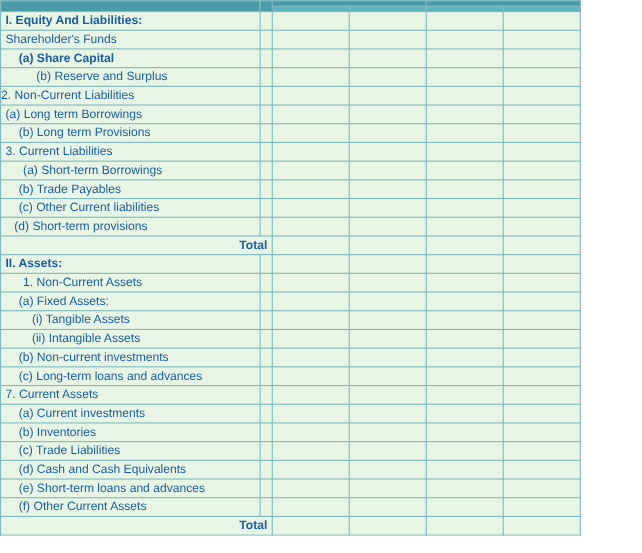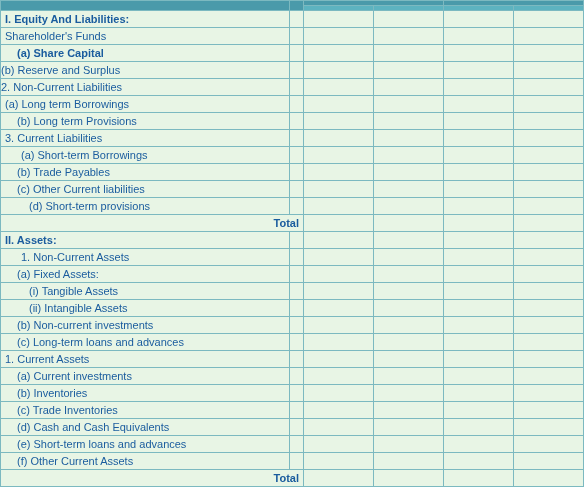--- a/index.html
+++ b/index.html
@@ -1,17 +1,17 @@
 <!DOCTYPE html>
 <html><head>
   <meta charset="utf-8">
   <style>
     * { box-sizing: border-box; margin: 0; padding: 0; }
     body { font-family: Arial, sans-serif; font-size: 11px; background: #fff; }
-    .container { width: 584px; }
+    .container { width: 528px; }
     table { width: 100%; border-collapse: collapse; }
     th, td { border: 1px solid #7cb9c0; padding: 2px 4px; }
     thead tr:first-child th { background-color: #4a9aaa; color: #fff; font-weight: bold; text-align: center; vertical-align: middle; }
     thead tr:last-child th { background-color: #5db3c0; color: #fff; font-weight: bold; text-align: center; }
     tbody tr td { background-color: #e8f5e5; color: #1a6b6e; vertical-align: middle; }
     td.data-cell { width: 70px; min-width: 60px; }
   </style>
 </head>
 <body>
 
@@ -50,21 +50,21 @@
         </tr>
         <tr>
           <td style="padding-left: 16px; color: rgb(26, 92, 158); font-weight: bold;">(a) Share Capital</td>
           <td style="color: rgb(26, 92, 158);"></td>
           <td class="data-cell" style="min-width: 60px; width: 70px;"></td>
           <td class="data-cell" style="min-width: 60px; width: 70px;"></td>
           <td class="data-cell" style="min-width: 60px; width: 70px;"></td>
           <td class="data-cell" style="min-width: 60px; width: 70px;"></td>
         </tr>
         <tr>
-          <td style="padding-left: 0; color: rgb(26, 92, 158); margin-left: 40px;">(b) Reserve and Surplus</td>
+          <td style="padding-left: 32px; color: rgb(26, 92, 158); margin-left: 40px;">(b) Reserve and Surplus</td>
           <td style="color: rgb(26, 92, 158);"></td>
           <td class="data-cell" style="min-width: 60px; width: 70px;"></td>
           <td class="data-cell" style="min-width: 60px; width: 70px;"></td>
           <td class="data-cell" style="min-width: 60px; width: 70px;"></td>
           <td class="data-cell" style="min-width: 60px; width: 70px;"></td>
         </tr>
         <tr>
           <td style="padding-left: 0; color: rgb(26, 92, 158);">2. Non-Current Liabilities</td>
           <td style="color: rgb(26, 92, 158);"></td>
           <td class="data-cell" style="min-width: 60px; width: 70px;"></td>
@@ -114,21 +114,21 @@
         </tr>
         <tr>
           <td style="padding-left: 16px; color: rgb(26, 92, 158);">(c) Other Current liabilities</td>
           <td style="color: rgb(26, 92, 158);"></td>
           <td class="data-cell" style="min-width: 60px; width: 70px;"></td>
           <td class="data-cell" style="min-width: 60px; width: 70px;"></td>
           <td class="data-cell" style="min-width: 60px; width: 70px;"></td>
           <td class="data-cell" style="min-width: 60px; width: 70px;"></td>
         </tr>
         <tr>
-          <td style="padding-left: 28px; color: rgb(26, 92, 158);">(d) Short-term provisions</td>
+          <td style="padding-left: 12px; color: rgb(26, 92, 158);">(d) Short-term provisions</td>
           <td style="color: rgb(26, 92, 158);"></td>
           <td class="data-cell" style="min-width: 60px; width: 70px;"></td>
           <td class="data-cell" style="min-width: 60px; width: 70px;"></td>
           <td class="data-cell" style="min-width: 60px; width: 70px;"></td>
           <td class="data-cell" style="min-width: 60px; width: 70px;"></td>
         </tr>
         <tr>
           <td colspan="2" style="text-align: right; font-weight: bold; color: rgb(26, 92, 158);">Total</td>
           <td class="data-cell" style="min-width: 60px; width: 70px;"></td>
           <td class="data-cell" style="min-width: 60px; width: 70px;"></td>
@@ -185,21 +185,21 @@
         </tr>
         <tr>
           <td style="padding-left: 16px; color: rgb(26, 92, 158);">(c) Long-term loans and advances</td>
           <td style="color: rgb(26, 92, 158);"></td>
           <td class="data-cell" style="min-width: 60px; width: 70px;"></td>
           <td class="data-cell" style="min-width: 60px; width: 70px;"></td>
           <td class="data-cell" style="min-width: 60px; width: 70px;"></td>
           <td class="data-cell" style="min-width: 60px; width: 70px;"></td>
         </tr>
         <tr>
-          <td style="padding-left: 4px; color: rgb(26, 92, 158);">1. Current Assets</td>
+          <td style="padding-left: 4px; color: rgb(26, 92, 158);">7. Current Assets</td>
           <td style="color: rgb(26, 92, 158);"></td>
           <td class="data-cell" style="min-width: 60px; width: 70px;"></td>
           <td class="data-cell" style="min-width: 60px; width: 70px;"></td>
           <td class="data-cell" style="min-width: 60px; width: 70px;"></td>
           <td class="data-cell" style="min-width: 60px; width: 70px;"></td>
         </tr>
         <tr>
           <td style="padding-left: 16px; color: rgb(26, 92, 158);">(a) Current investments</td>
           <td style="color: rgb(26, 92, 158);"></td>
           <td class="data-cell" style="min-width: 60px; width: 70px;"></td>
@@ -209,21 +209,21 @@
         </tr>
         <tr>
           <td style="padding-left: 16px; color: rgb(26, 92, 158);">(b) Inventories</td>
           <td style="color: rgb(26, 92, 158);"></td>
           <td class="data-cell" style="min-width: 60px; width: 70px;"></td>
           <td class="data-cell" style="min-width: 60px; width: 70px;"></td>
           <td class="data-cell" style="min-width: 60px; width: 70px;"></td>
           <td class="data-cell" style="min-width: 60px; width: 70px;"></td>
         </tr>
         <tr>
-          <td style="padding-left: 16px; color: rgb(26, 92, 158);">(c) Trade Inventories</td>
+          <td style="padding-left: 16px; color: rgb(26, 92, 158);">(c) Trade Liabilities</td>
           <td style="color: rgb(26, 92, 158);"></td>
           <td class="data-cell" style="min-width: 60px; width: 70px;"></td>
           <td class="data-cell" style="min-width: 60px; width: 70px;"></td>
           <td class="data-cell" style="min-width: 60px; width: 70px;"></td>
           <td class="data-cell" style="min-width: 60px; width: 70px;"></td>
         </tr>
         <tr>
           <td style="padding-left: 16px; color: rgb(26, 92, 158);">(d) Cash and Cash Equivalents</td>
           <td style="color: rgb(26, 92, 158);"></td>
           <td class="data-cell" style="min-width: 60px; width: 70px;"></td>

